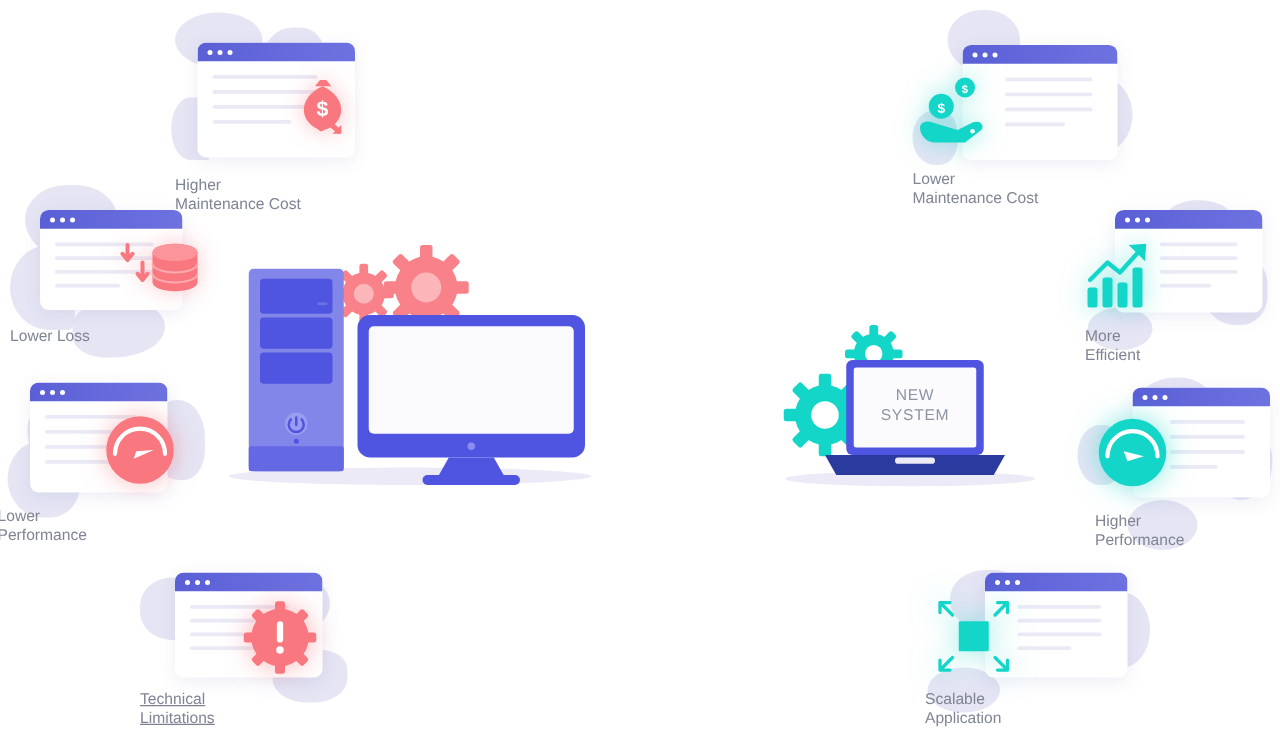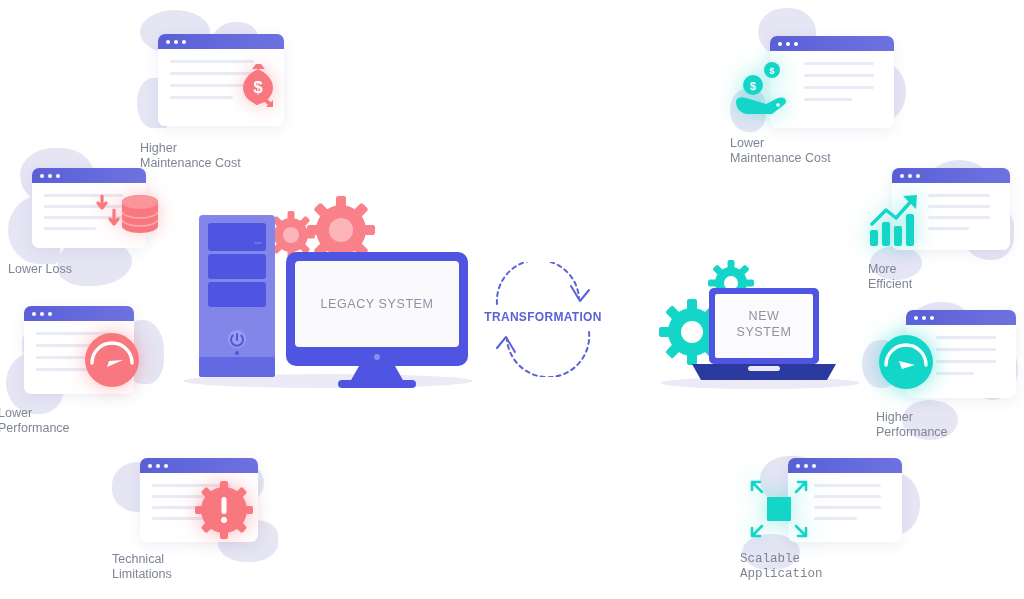--- a/index.html
+++ b/index.html
@@ -84,21 +84,21 @@
     height: 60px;
     display: flex;
     align-items: center;
     justify-content: center;
   }
   .f-icon svg { display: block; overflow: visible; }
 
   
   #legacy-system { position: absolute; left: 178px; top: 196px; width: 300px; height: 195px; }
   #transformation { position: absolute; left: 473px; top: 262px; width: 140px; height: 115px; }
-  #new-system { position: absolute; left: 652px; top: 250px; width: 215px; height: 140px; }
+  #new-system { position: absolute; left: 620px; top: 250px; width: 215px; height: 140px; }
 
   .sys-text {
     position: absolute;
     text-align: center;
     font-size: 12.5px;
     letter-spacing: .6px;
     color: #8e93a3;
     line-height: 16px;
     white-space: pre-line;
   }
@@ -222,21 +222,21 @@
           <circle cx="31" cy="31" r="27" fill="#f9777f"></circle>
           <path d="M11 34 a20 20 0 0 1 40 0" stroke="#ffffff" stroke-width="3.4" fill="none" stroke-linecap="round"></path>
           <path d="M26 38 L42 31 L28 32 Z" fill="#ffffff"></path>
         </svg>
       </div>
     </div>
     <div class="feature-label" style="margin-top:4px;">Lower
 Performance</div>
   </div>
 
-  <div class="feature" style="left:112px;top:458px;">
+  <div class="feature" style="left:112px;top:458px;text-decoration:underline;">
     <div class="card-wrap" style="height:92px;">
       <div class="browser-card" style="left:28px;top:0;width:118px;height:84px;">
         <div class="browser-bar">
           <span class="dot"></span>
           <span class="dot"></span>
           <span class="dot"></span>
         </div>
         <div class="browser-lines" style="gap:8px;">
           <div class="bline" style="width:84%"></div>
           <div class="bline" style="width:94%"></div>
@@ -318,34 +318,22 @@
       </g>
 
       <g>
         <rect x="108" y="56" width="182" height="114" rx="10" fill="#4f55e0"></rect>
         <rect x="117" y="65" width="164" height="86" rx="4" fill="#fafafd"></rect>
         <circle cx="199" cy="161" r="3" fill="#8a8ef0"></circle>
         <path d="M181 170 h36 l9 16 h-54 z" fill="#4f55e0"></path>
         <rect x="160" y="184" width="78" height="8" rx="4" fill="#4f55e0"></rect>
       </g>
     </svg>
-    <div class="sys-text" style="left:117px;top:100px;width:164px;">LEGACY SYSTEM</div>
-  </div>
-
-  <div id="transformation">
-    <svg width="140" height="115" viewBox="0 0 140 115">
-      <g stroke="#5b61d8" stroke-width="2" fill="none" stroke-dasharray="4 4" stroke-linecap="round">
-        <path d="M24 42 A40 40 0 0 1 106 36"></path>
-        <path d="M116 70 A40 40 0 0 1 34 78"></path>
-      </g>
-      <path d="M98 24 L107 39 L116 28" stroke="#5b61d8" stroke-width="2" fill="none" stroke-linecap="round" stroke-linejoin="round"></path>
-      <path d="M42 90 L33 75 L24 86" stroke="#5b61d8" stroke-width="2" fill="none" stroke-linecap="round" stroke-linejoin="round"></path>
-    </svg>
-    <div class="transform-text">TRANSFORMATION</div>
-  </div>
+  </div>
+
 
   <div id="new-system">
     <svg width="215" height="140" viewBox="0 0 215 140">
       <ellipse cx="108" cy="133" rx="100" ry="6" fill="#eceaf6"></ellipse>
 
       <g fill="#13d6c8">
         <g transform="translate(40,82)">
           <circle cx="0" cy="0" r="24"></circle>
           <g>
             <rect x="-5" y="-33" width="10" height="13" rx="2"></rect>
@@ -495,17 +483,17 @@
           <rect x="19" y="19" width="24" height="24" rx="1" fill="#13d6c8"></rect>
           <g stroke="#13d6c8" stroke-width="2.6" fill="none" stroke-linecap="round" stroke-linejoin="round">
             <path d="M14 14 L4 4 M4 4 L4 12 M4 4 L12 4"></path>
             <path d="M48 14 L58 4 M58 4 L50 4 M58 4 L58 12"></path>
             <path d="M14 48 L4 58 M4 58 L12 58 M4 58 L4 50"></path>
             <path d="M48 48 L58 58 M58 58 L58 50 M58 58 L50 58"></path>
           </g>
         </svg>
       </div>
     </div>
-    <div class="feature-label" style="margin-top:2px;font-family:Liberation Mono, monospace;">Scalable
+    <div class="feature-label" style="margin-top:2px;">Scalable
 Application</div>
   </div>
 
 </div>
 
 </body></html>

